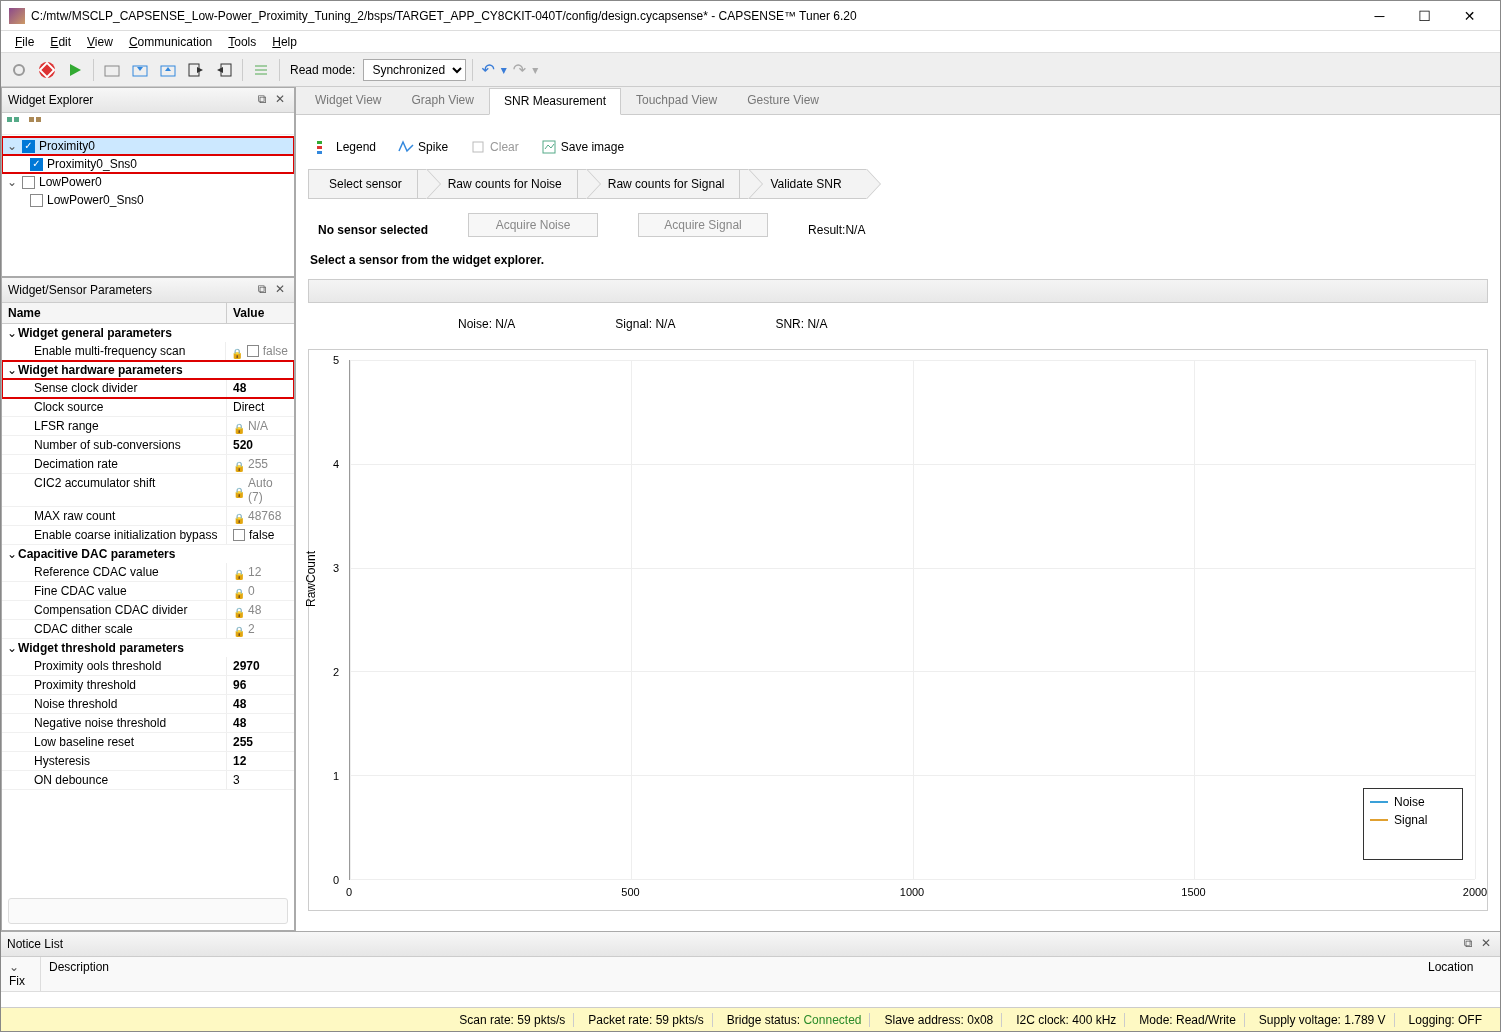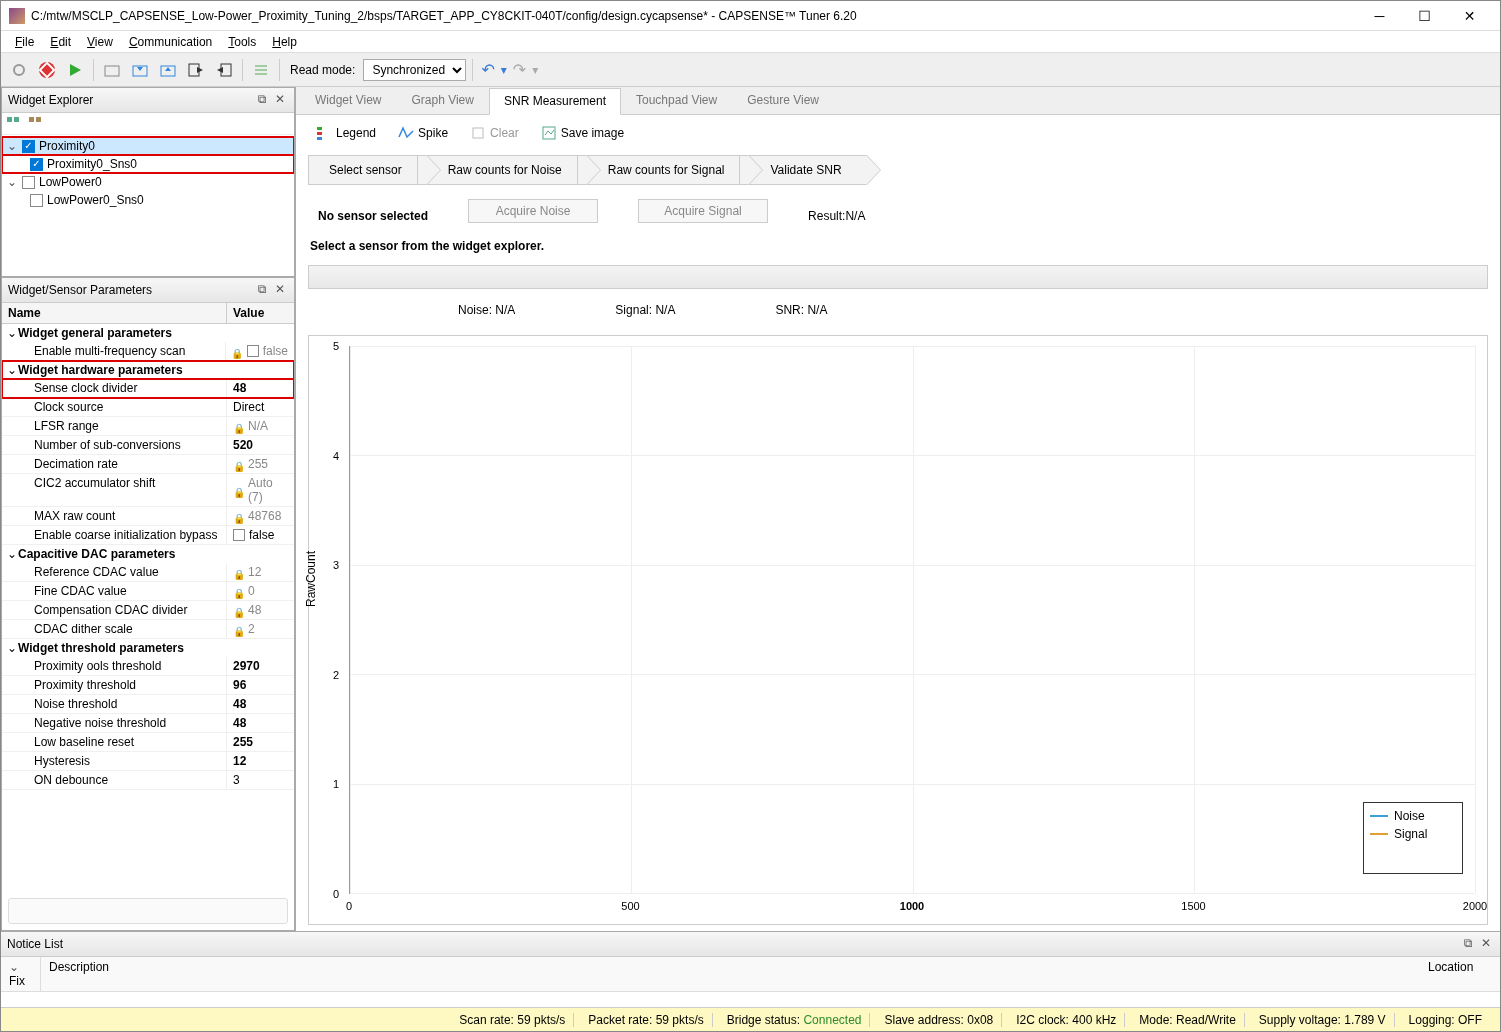--- a/index.html
+++ b/index.html
@@ -65,21 +65,21 @@
 .pg-row.bold .pg-val { font-weight:bold; }
 .pg-row.hl-row { outline:2px solid #d00; outline-offset:-1px; }
 .hl-group { outline:2px solid #d00; outline-offset:-1px; }
 .pg-desc { height:26px; margin:6px; border:1px solid #ddd; border-radius:3px; background:#fafafa; }
 
 .right-col { flex:1; display:flex; flex-direction:column; background:#efefef; }
 .tabs { height:28px; display:flex; border-bottom:1px solid #ccc; background:#efefef; padding-left:4px; }
 .tab { padding:5px 14px; border:1px solid transparent; border-bottom:none; color:#777; }
 .tab.active { background:#fff; border-color:#ccc; color:#000; border-bottom:1px solid #fff; position:relative; top:1px; }
 
-.tabbody { flex:1; background:#fff; padding:6px 12px; display:flex; flex-direction:column; gap:10px; overflow:hidden; }
+.tabbody { flex:1; background:#fff; padding:20px 12px; display:flex; flex-direction:column; gap:10px; overflow:hidden; }
 .snr-toolbar { display:flex; align-items:center; gap:14px; padding:2px 4px; }
 .snr-tb-btn { display:flex; align-items:center; gap:4px; padding:2px 4px; }
 .ico16 { width:16px; height:16px; display:inline-block; }
 
 .step-row { display:flex; }
 .step { position:relative; height:30px; background:#f3f3f3; border:1px solid #ccc; padding:0 24px 0 30px; line-height:28px; margin-right:-10px; }
 .step .arrow { position:absolute; right:-14px; top:-1px; width:0; height:0; border-top:15px solid transparent; border-bottom:15px solid transparent; border-left:14px solid #f3f3f3; z-index:2; }
 .step .arrow2 { position:absolute; right:-15px; top:-1px; width:0; height:0; border-top:15px solid transparent; border-bottom:15px solid transparent; border-left:14px solid #ccc; z-index:1; }
 .step:first-child { padding-left:20px; }
 
@@ -509,21 +509,21 @@
               </div>
           </div>
         <div class="ytick" style="top: calc(100% - 30px);">0</div>
             <div class="ytick" style="top: calc(80% - 22px);">1</div>
             <div class="ytick" style="top: calc(60% - 14px);">2</div>
             <div class="ytick" style="top: calc(40% - 6px);">3</div>
             <div class="ytick" style="top: calc(20% + 2px);">4</div>
             <div class="ytick" style="top: calc(0% + 10px);">5</div>
             <div class="xtick" style="left: calc(0% + 40px);">0</div>
             <div class="xtick" style="left: calc(25% + 27px);">500</div>
-            <div class="xtick" style="left: calc(50% + 14px); font-weight: bold;">1000</div>
+            <div class="xtick" style="left: calc(50% + 14px);">1000</div>
             <div class="xtick" style="left: calc(75% + 1px);">1500</div>
             <div class="xtick" style="left: calc(100% - 12px);">2000</div>
           </div>
       </div>
     </div>
   </div>
 
   <div class="notice-panel">
     <div class="panel-hdr">
       <span class="ptitle">Notice List</span>

